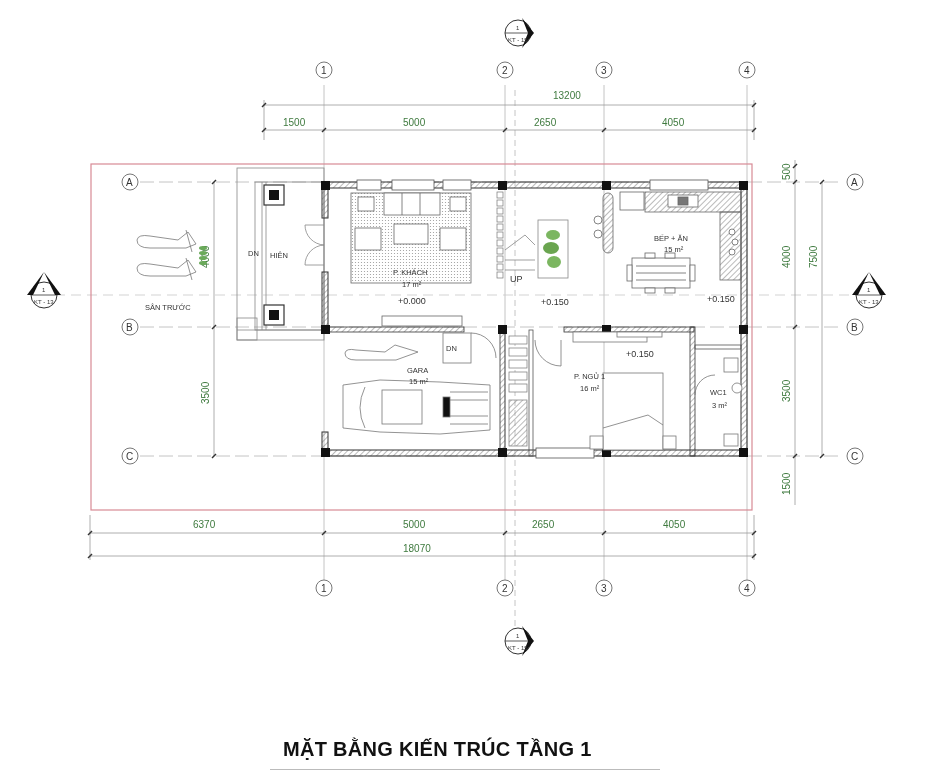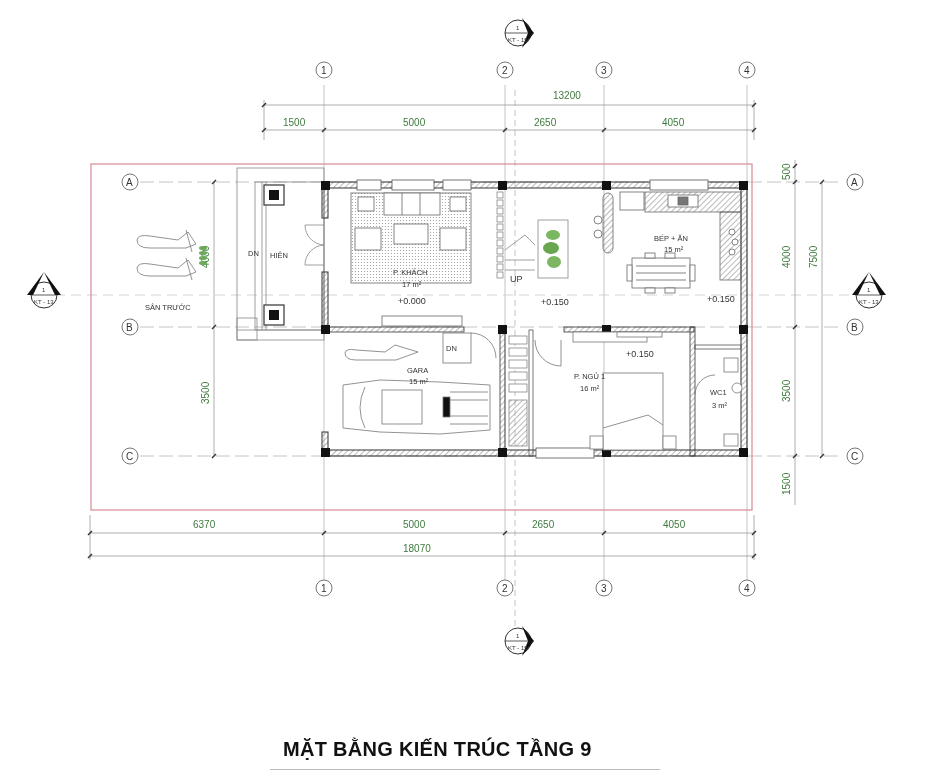--- a/index.html
+++ b/index.html
@@ -369,14 +369,14 @@
     <rect x="724" y="434" width="14" height="12"></rect>
   </g>
   <text class="lbl" x="710" y="395">WC1</text>
   <text class="lbl" x="712" y="408">3 m²</text>
 
   <text class="lbl" x="145" y="310">SÂN TRƯỚC</text>
   <text class="lbl" x="270" y="258">HIÊN</text>
   <text class="lbl" x="248" y="256">DN</text>
 </svg>
 
-<div class="title">MẶT BẰNG KIẾN TRÚC TẦNG 9</div>
+<div class="title">MẶT BẰNG KIẾN TRÚC TẦNG 1</div>
 <div class="title-line"></div>
 
 </body></html>

